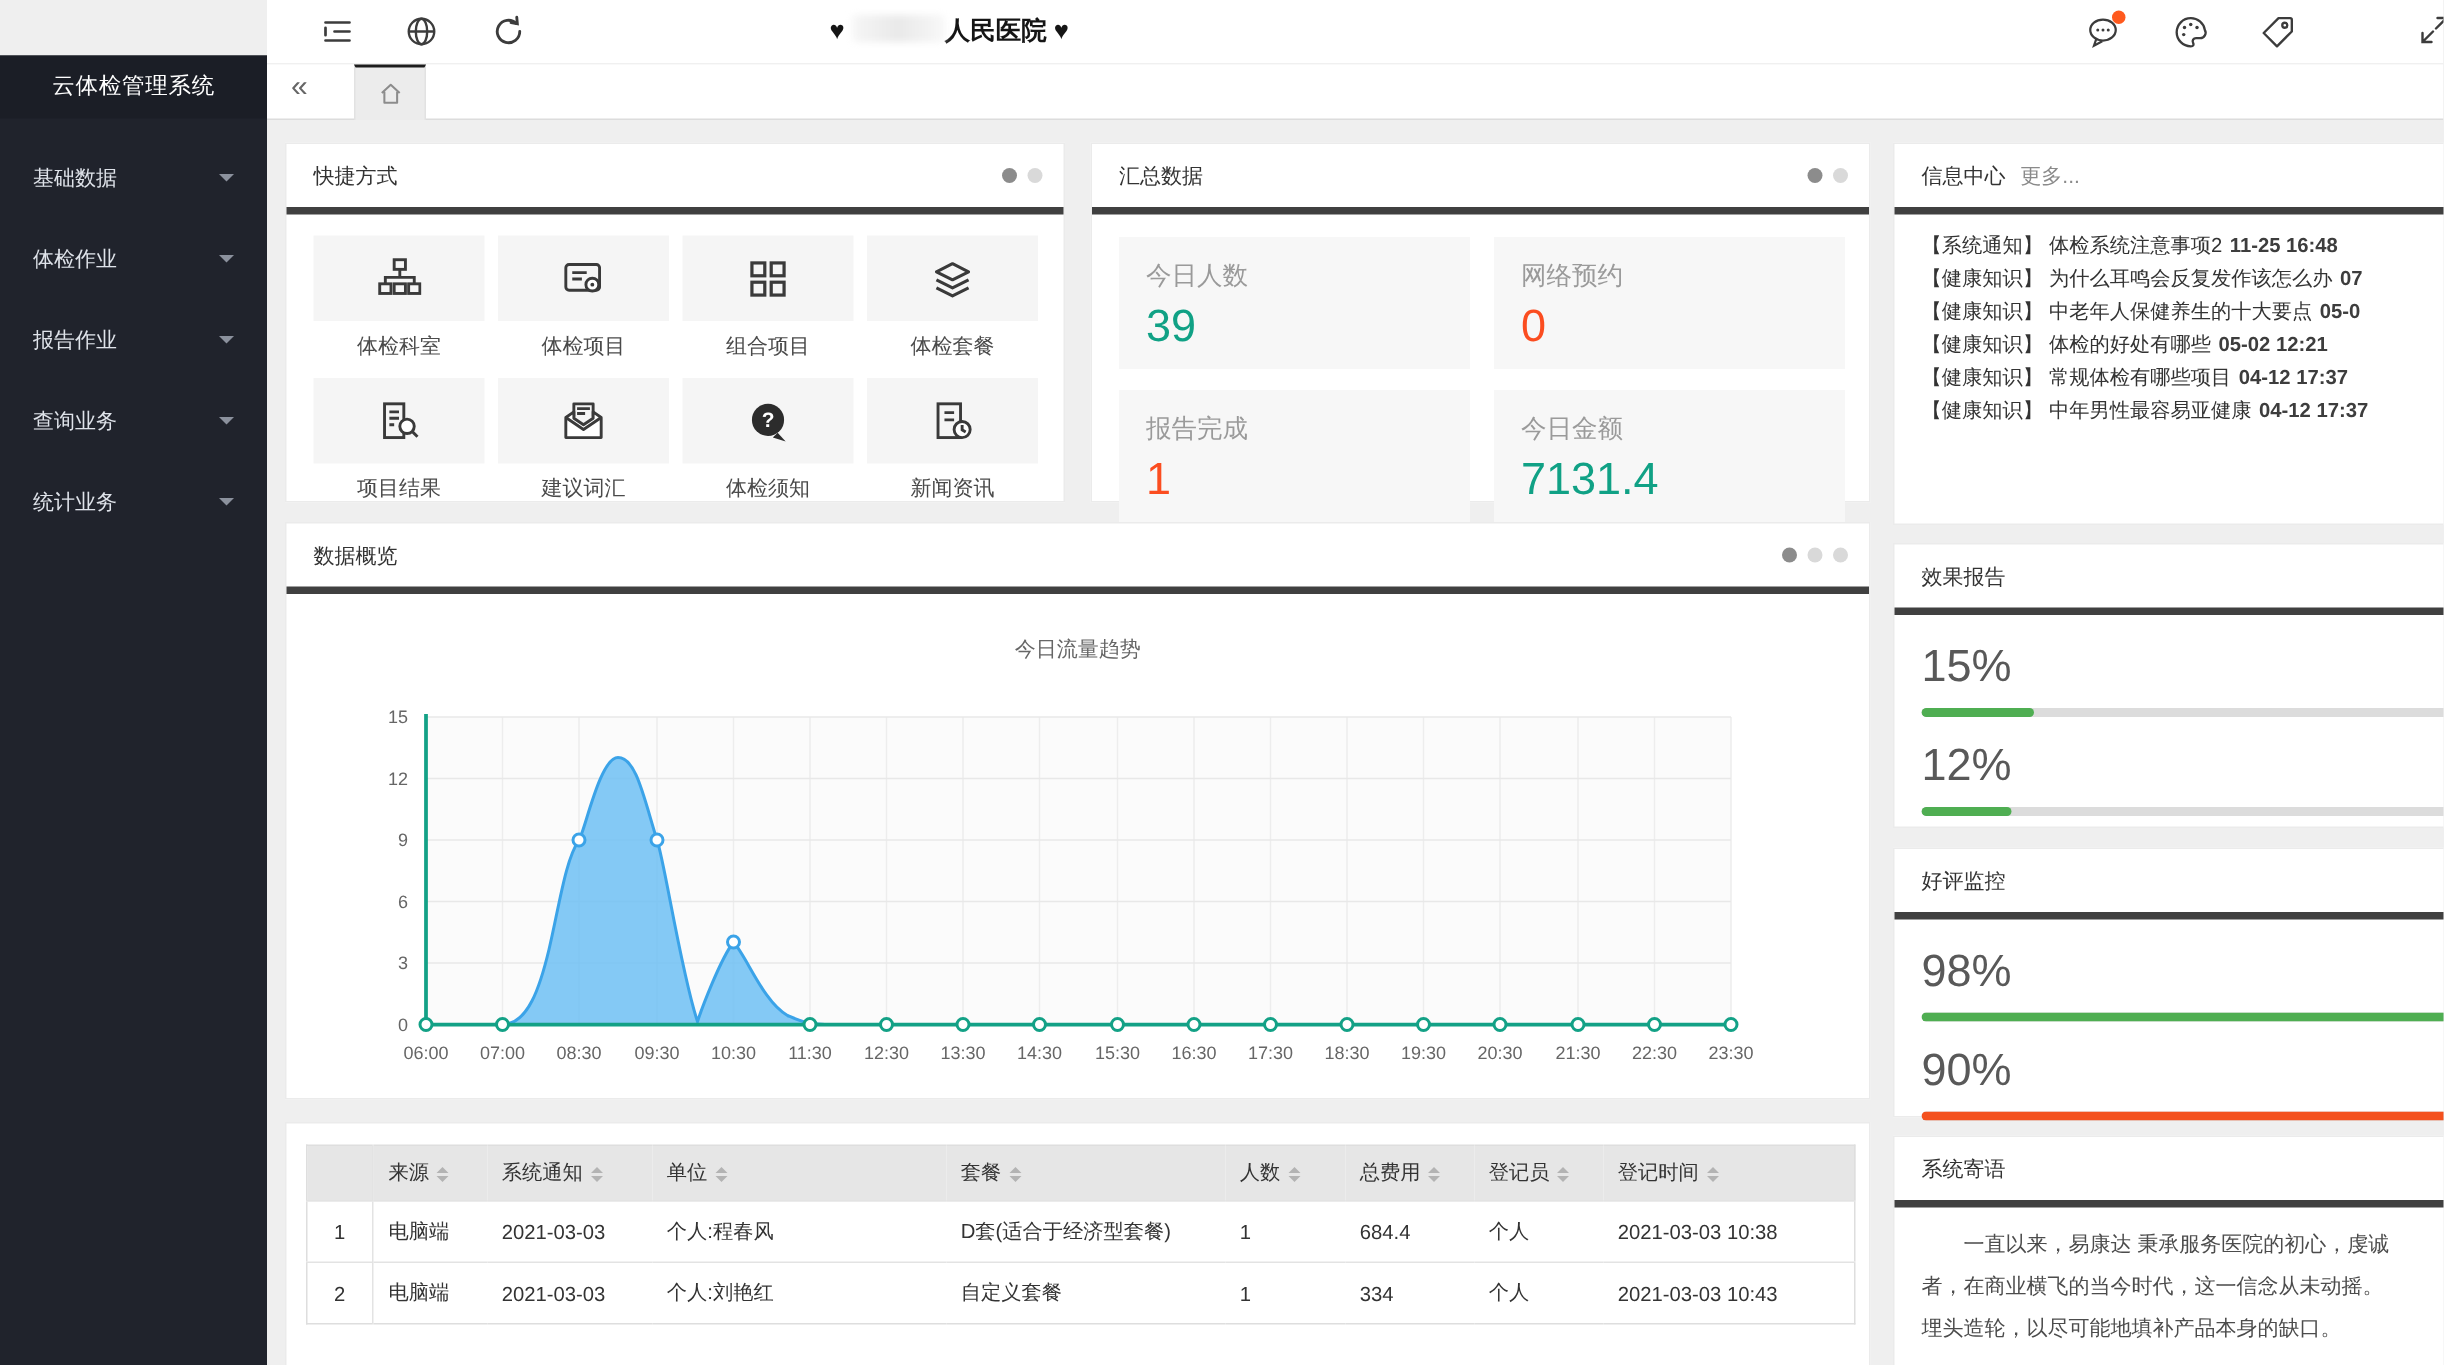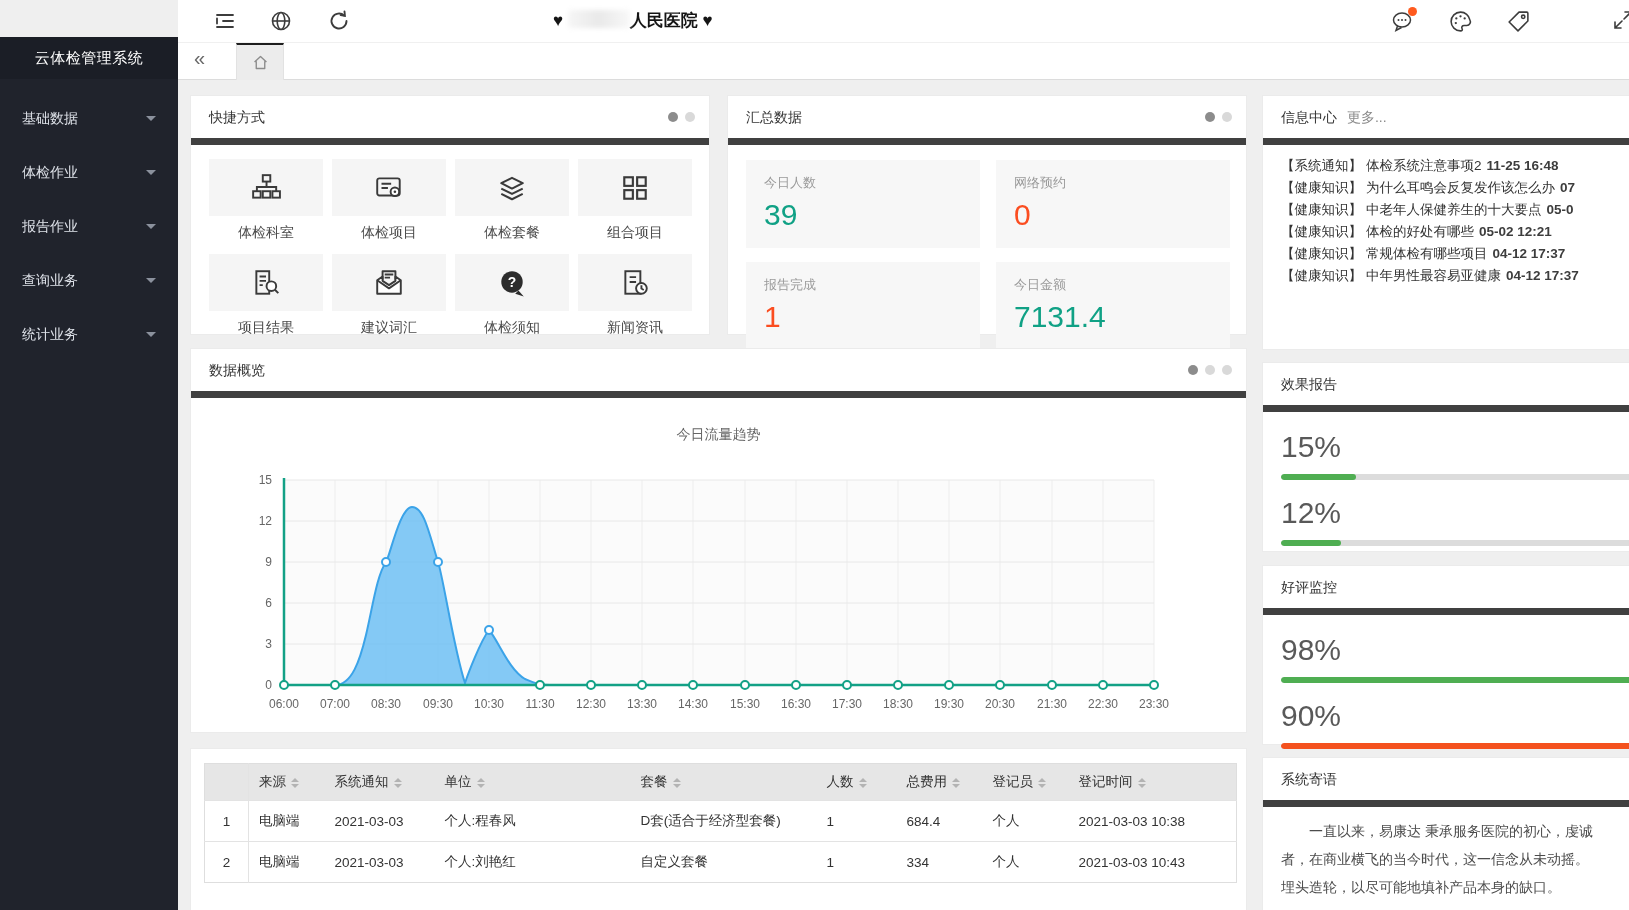--- a/index.html
+++ b/index.html
@@ -21,33 +21,33 @@
   .censored{display:inline-block;width:62px;height:18px;vertical-align:-2px;border-radius:3px;
     background:linear-gradient(90deg,#f6f6f6,#e9e9e9,#f8f8f8);filter:blur(2.5px);}
   .notif-dot{position:absolute;right:-3px;top:-2px;width:9px;height:9px;border-radius:50%;background:#ff5a1e;}
   
   .tabstrip{position:absolute;left:178px;top:43px;width:1451px;height:36px;background:#fff;border-bottom:1px solid #dcdcdc;}
   .collapse{position:absolute;left:16px;top:4px;font-size:20px;color:#666;cursor:pointer;}
   .hometab{position:absolute;left:58px;top:0;width:46px;height:35px;background:#ececec;border-top:2px solid #1d1d1d;
     border-left:1px solid #e2e2e2;border-right:1px solid #e2e2e2;display:flex;align-items:center;justify-content:center;cursor:pointer;}
   
   .panel{position:absolute;background:#fff;border:1px solid #ebebeb;box-sizing:border-box;}
-  .panel-h{height:42px;line-height:42px;padding:0 18px;font-size:14px;color:#333;border-bottom:7px solid #404040;position:relative;}
+  .panel-h{height:42px;line-height:42px;padding:0 18px;font-size:14px;color:#333;border-bottom:5px solid #404040;position:relative;}
   .dots{position:absolute;right:14px;top:16px;display:flex;gap:7px;}
   .dot{width:10px;height:10px;border-radius:50%;background:#d9d9d9;cursor:pointer;}
   .dot.on{background:#8c8c8c;}
   
   .scut-grid{padding:14px 18px;display:grid;grid-template-columns:repeat(4,114px);column-gap:9px;row-gap:12px;}
   .scut{text-align:center;cursor:pointer;}
   .scut-box{width:114px;height:57px;background:#f5f5f5;display:flex;align-items:center;justify-content:center;}
   .scut-lbl{margin-top:8px;font-size:14px;color:#4a4a4a;}
   
   .stat-grid{padding:15px 18px;display:grid;grid-template-columns:repeat(2,234px);column-gap:16px;row-gap:14px;}
   .stat{background:#f7f7f7;height:88px;box-sizing:border-box;padding:14px 18px;}
-  .stat-lbl{font-size:13px;color:#9a9a9a;}
+  .stat-lbl{font-size:17px;color:#9a9a9a;}
   .stat-val{font-size:30px;margin-top:6px;}
   
   .info-list{padding:10px 18px;}
   .info-item{font-size:13.5px;color:#333;line-height:22px;white-space:nowrap;cursor:pointer;}
   .info-item .tag{margin-right:4px;}
   .info-item .dt{font-weight:700;color:#3d3d3d;margin-left:5px;}
   
   .chart-title{ text-align:center;font-size:14px;color:#666;margin-top:28px;}
   
   .bar-block{padding:2px 18px 0 18px;}
@@ -193,38 +193,38 @@
         <rect x="3" y="5" width="21" height="16" rx="2"></rect>
             <path d="M7 10h9M7 14h6"></path>
         <circle cx="19.5" cy="17.5" r="4" fill="#fff"></circle>
             <circle cx="19.5" cy="17.5" r="1.2" fill="#3a3a3a" stroke="none"></circle>
           </svg>
         </div>
       <div class="scut-lbl">体检项目</div>
     </div>
     <div class="scut">
       <div class="scut-box">
-          <svg width="30" height="30" viewBox="0 0 28 28" fill="none" stroke="#3a3a3a" stroke-width="1.9" stroke-linejoin="round">
-        <path d="M4 9.5l10-5 10 5-10 5z"></path>
-            <path d="M4 14.5l10 5 10-5"></path>
-            <path d="M4 19.5l10 5 10-5"></path>
-          </svg>
-        </div>
-      <div class="scut-lbl">体检套餐</div>
-    </div>
-    <div class="scut">
-      <div class="scut-box">
           <svg width="30" height="30" viewBox="0 0 28 28" fill="none" stroke="#3a3a3a" stroke-width="2">
         <rect x="4" y="4" width="8" height="8"></rect>
             <rect x="16" y="4" width="8" height="8"></rect>
         <rect x="4" y="16" width="8" height="8"></rect>
             <rect x="16" y="16" width="8" height="8"></rect>
           </svg>
         </div>
       <div class="scut-lbl">组合项目</div>
+    </div>
+    <div class="scut">
+      <div class="scut-box">
+          <svg width="30" height="30" viewBox="0 0 28 28" fill="none" stroke="#3a3a3a" stroke-width="1.9" stroke-linejoin="round">
+        <path d="M4 9.5l10-5 10 5-10 5z"></path>
+            <path d="M4 14.5l10 5 10-5"></path>
+            <path d="M4 19.5l10 5 10-5"></path>
+          </svg>
+        </div>
+      <div class="scut-lbl">体检套餐</div>
     </div>
     <div class="scut">
       <div class="scut-box">
           <svg width="30" height="30" viewBox="0 0 28 28" fill="none" stroke="#3a3a3a" stroke-width="1.8">
         <rect x="5" y="3" width="12" height="21"></rect>
             <path d="M8 8h6M8 12h6M8 16h3"></path>
         <circle cx="19" cy="17" r="4.5" fill="#fff"></circle>
             <path d="M22.3 20.3l3.2 3.2"></path>
           </svg>
         </div>

